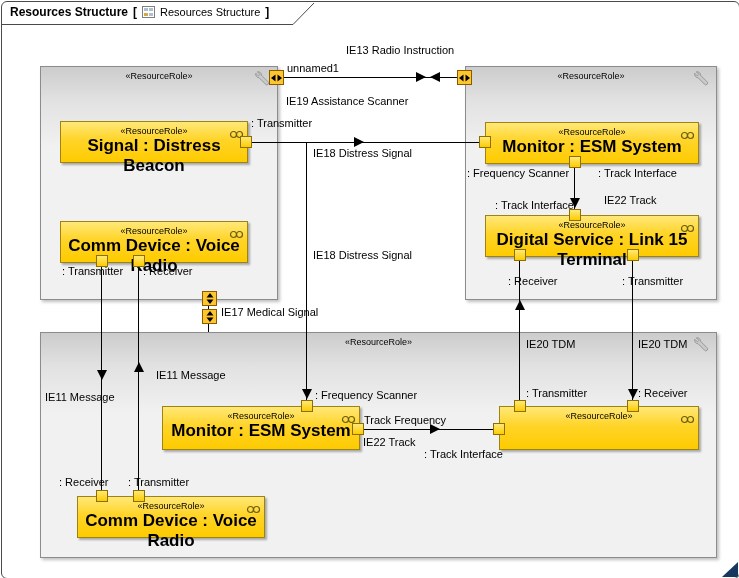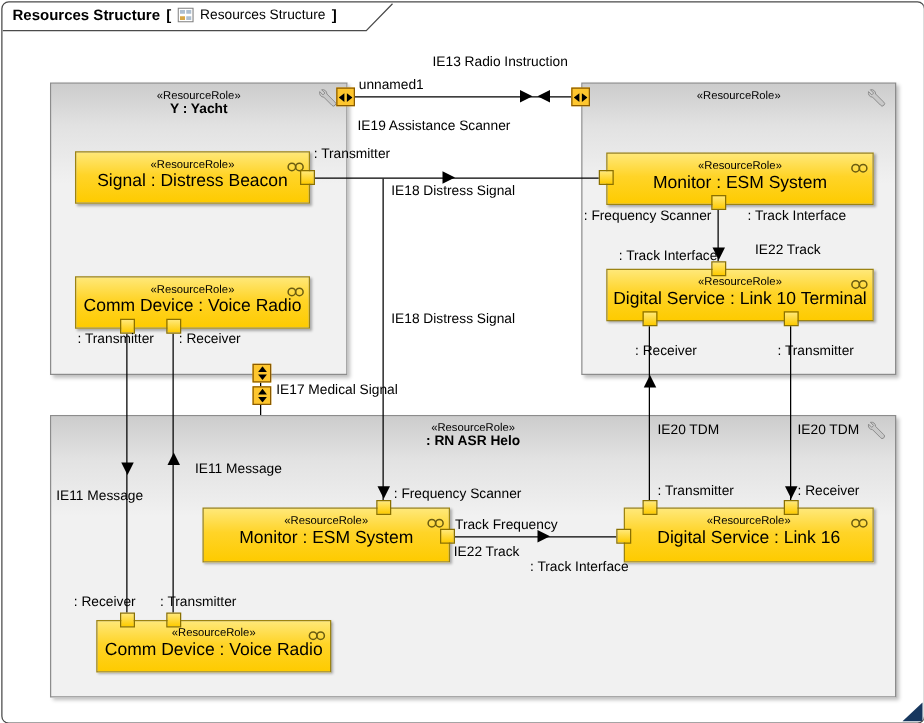--- a/index.html
+++ b/index.html
@@ -23,21 +23,21 @@
   .c-st{font-size:9px;margin-top:4px;}
   .c-nm{font-size:11px;font-weight:bold;}
   .wrench{position:absolute;right:6px;top:4px;}
 
   .part{
     position:absolute;border:1px solid #9c8312;z-index:3;text-align:center;
     background:linear-gradient(180deg,#ffe878 0%,#ffd428 45%,#fecb00 100%);
     box-shadow:1.5px 1.5px 2px rgba(0,0,0,0.3);
   }
   .p-st{font-size:9px;padding-top:4px;}
-  .p-nm{font-size:14px;font-weight:normal;}
+  .p-nm{font-size:17px;font-weight:bold;}
   .circles{position:absolute;right:3px;top:3px;}
 
   .port{
     position:absolute;width:12px;height:12px;z-index:4;box-sizing:border-box;
     border:1px solid #8a7000;background:linear-gradient(180deg,#ffe878,#fecb00);
   }
   .fport{
     position:absolute;width:15px;height:15px;z-index:4;box-sizing:border-box;
     border:1px solid #8a5a00;background:#fec62e;display:flex;align-items:center;justify-content:center;
   }
@@ -75,40 +75,38 @@
           <rect x="2" y="7" width="4" height="3" fill="#d7a747"></rect>
           <rect x="7" y="7" width="4" height="3" fill="#aebfd0"></rect>
         </svg>
     </span>
     <span class="fh-ref">Resources Structure</span>
     <span class="fh-bracket">]</span>
   </div>
 
   <div class="cont" style="left:38px;top:64px;width:236px;height:232px">
     <div class="c-st">«ResourceRole»</div>
-    <div class="c-nm">Y : Yacht</div>
     <span class="wrench">
       <svg width="16" height="16" viewBox="0 0 16 16">
           <path d="M6.5 4.2 L12.8 10.5 A1.8 1.8 0 1 1 10.3 13 L4 6.7 A3.4 3.4 0 0 1 0.8 2.3 L3.4 4.9 L4.9 3.4 L2.3 0.8 A3.4 3.4 0 0 1 6.5 4.2 Z" fill="#c9c9c9" stroke="#8c8c8c" stroke-width="0.8"></path>
         </svg>
     </span>
   </div>
 
   <div class="cont" style="left:463px;top:64px;width:250px;height:232px">
     <div class="c-st">«ResourceRole»</div>
     <span class="wrench">
       <svg width="16" height="16" viewBox="0 0 16 16">
           <path d="M6.5 4.2 L12.8 10.5 A1.8 1.8 0 1 1 10.3 13 L4 6.7 A3.4 3.4 0 0 1 0.8 2.3 L3.4 4.9 L4.9 3.4 L2.3 0.8 A3.4 3.4 0 0 1 6.5 4.2 Z" fill="#c9c9c9" stroke="#8c8c8c" stroke-width="0.8"></path>
         </svg>
     </span>
   </div>
 
   <div class="cont" style="left:38px;top:330px;width:675px;height:224px">
     <div class="c-st">«ResourceRole»</div>
-    <div class="c-nm">: RN ASR Helo</div>
     <span class="wrench">
       <svg width="16" height="16" viewBox="0 0 16 16">
           <path d="M6.5 4.2 L12.8 10.5 A1.8 1.8 0 1 1 10.3 13 L4 6.7 A3.4 3.4 0 0 1 0.8 2.3 L3.4 4.9 L4.9 3.4 L2.3 0.8 A3.4 3.4 0 0 1 6.5 4.2 Z" fill="#c9c9c9" stroke="#8c8c8c" stroke-width="0.8"></path>
         </svg>
     </span>
   </div>
 
   <div class="ln h" style="left:282px;top:75px;width:173px"></div>
   <div class="ln h" style="left:250px;top:140px;width:227px"></div>
   <div class="ln v" style="left:304px;top:141px;height:257px"></div>
@@ -154,39 +152,38 @@
     <div class="p-st">«ResourceRole»</div>
     <div class="p-nm">Monitor : ESM System</div>
     <span class="circles"><svg width="15" height="9">
           <circle cx="4.5" cy="4.5" r="3" fill="none" stroke="#6b5c10" stroke-width="1.2"></circle>
           <circle cx="10.5" cy="4.5" r="3" fill="none" stroke="#6b5c10" stroke-width="1.2"></circle>
         </svg></span>
   </div>
 
   <div class="part" style="left:483px;top:213px;width:212px;height:40px">
     <div class="p-st">«ResourceRole»</div>
-    <div class="p-nm">Digital Service : Link 10 Terminal</div>
+    <div class="p-nm">Digital Service : Link 15 Terminal</div>
     <span class="circles"><svg width="15" height="9">
           <circle cx="4.5" cy="4.5" r="3" fill="none" stroke="#6b5c10" stroke-width="1.2"></circle>
           <circle cx="10.5" cy="4.5" r="3" fill="none" stroke="#6b5c10" stroke-width="1.2"></circle>
         </svg></span>
   </div>
 
   <div class="part" style="left:160px;top:404px;width:196px;height:42px">
     <div class="p-st">«ResourceRole»</div>
     <div class="p-nm">Monitor : ESM System</div>
     <span class="circles"><svg width="15" height="9">
           <circle cx="4.5" cy="4.5" r="3" fill="none" stroke="#6b5c10" stroke-width="1.2"></circle>
           <circle cx="10.5" cy="4.5" r="3" fill="none" stroke="#6b5c10" stroke-width="1.2"></circle>
         </svg></span>
   </div>
 
   <div class="part" style="left:497px;top:404px;width:198px;height:42px">
     <div class="p-st">«ResourceRole»</div>
-    <div class="p-nm">Digital Service : Link 16</div>
     <span class="circles"><svg width="15" height="9">
           <circle cx="4.5" cy="4.5" r="3" fill="none" stroke="#6b5c10" stroke-width="1.2"></circle>
           <circle cx="10.5" cy="4.5" r="3" fill="none" stroke="#6b5c10" stroke-width="1.2"></circle>
         </svg></span>
   </div>
 
   <div class="part" style="left:75px;top:494px;width:186px;height:40px">
     <div class="p-st">«ResourceRole»</div>
     <div class="p-nm">Comm Device : Voice Radio</div>
     <span class="circles"><svg width="15" height="9">

